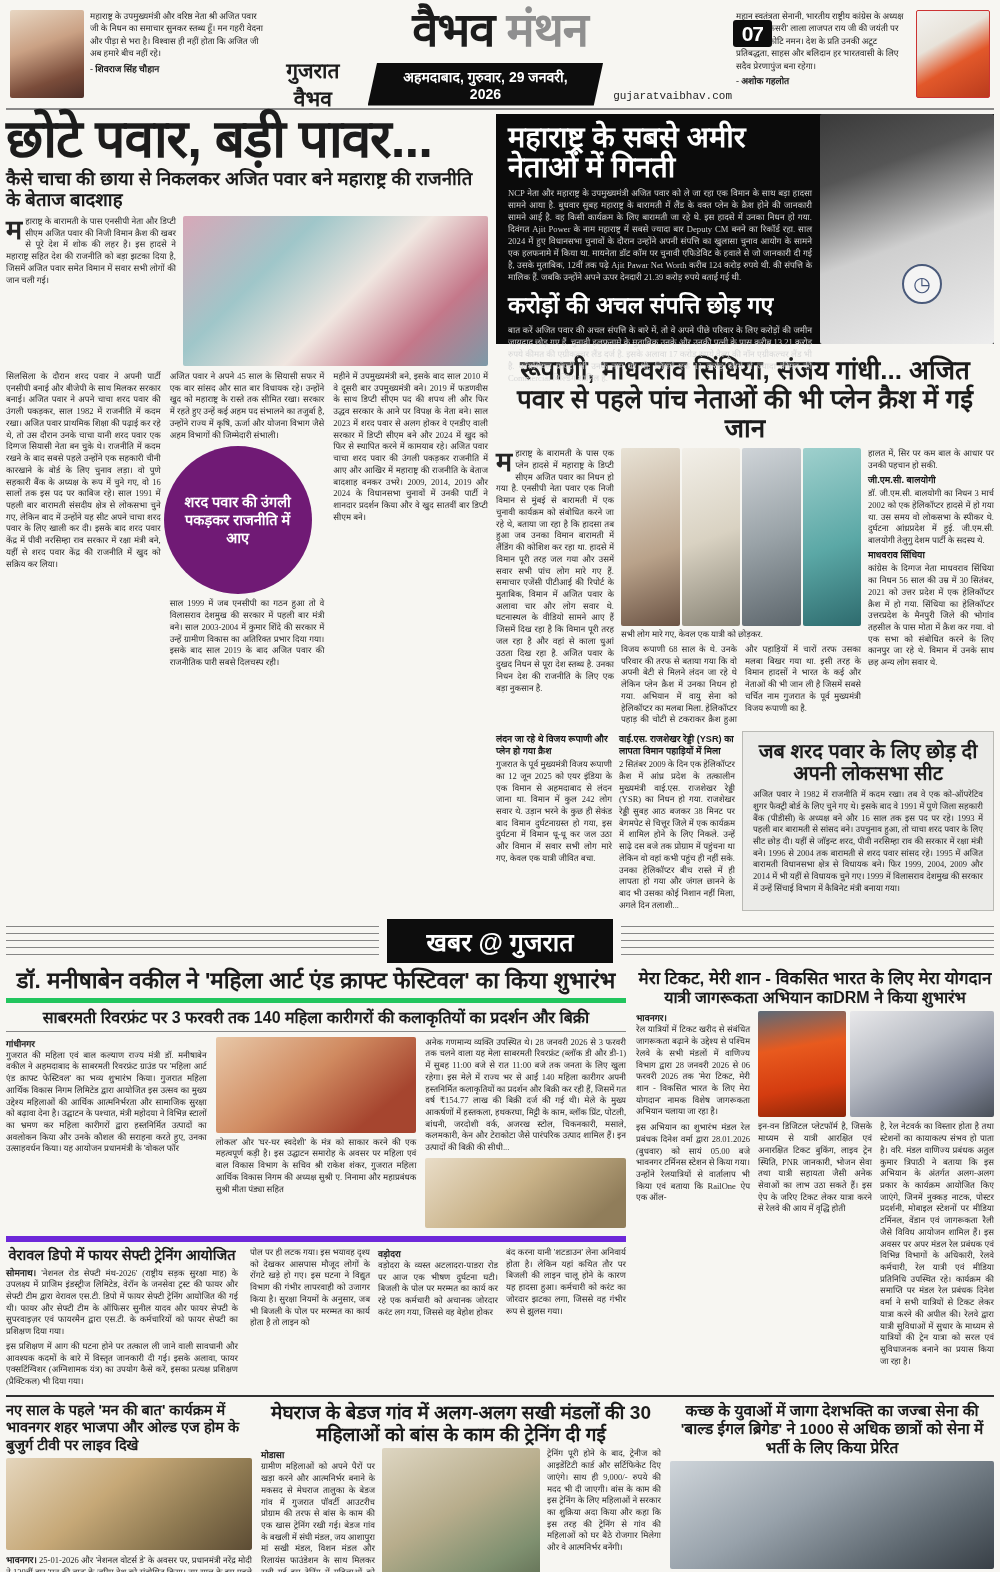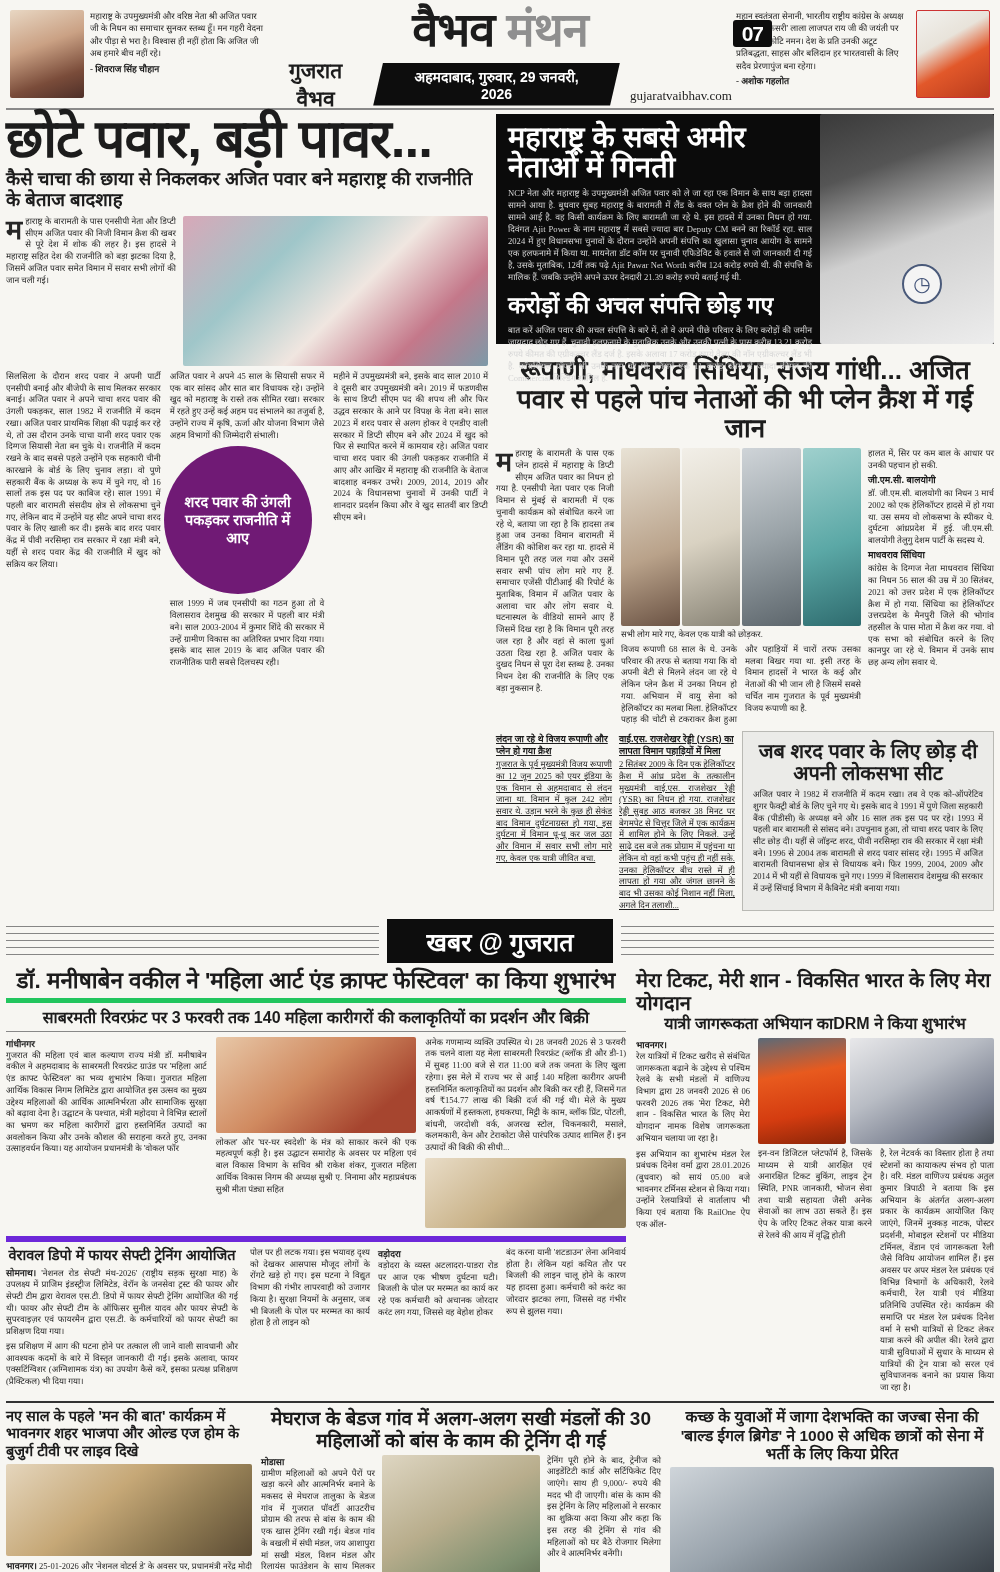--- a/index.html
+++ b/index.html
@@ -19,21 +19,21 @@
   .qphoto { width:74px; height:88px; flex:none; border-radius:3px; }
   .ph-shivraj { background:linear-gradient(160deg,#e8d7c3 0%,#caa184 40%,#7a4c3a 75%,#4e2f28 100%); }
   .ph-gehlot  { background:linear-gradient(150deg,#f2f2ef 0%,#e8e3da 35%,#e2582a 60%,#b93b1d 100%); border:1px solid #c33; }
   .masthead { flex:1; text-align:center; position:relative; padding-top:2px; }
   .mast-title { font-size:47px; font-weight:bold; letter-spacing:-1px; line-height:1; }
   .mast-title .w2 { color:#8f8f8f; }
   .mast-row { display:flex; align-items:center; justify-content:center; gap:10px; margin-top:3px; }
   .edition { font-size:21px; font-weight:bold; }
   .ribbon { background:#0d0d0d; color:#fff; font-size:14px; font-weight:bold; padding:4px 26px;
             clip-path:polygon(4% 0,100% 0,96% 100%,0 100%); }
-  .website { font-size:13px; font-family:Liberation Serif, serif; color:#222;margin-top:24px; }
+  .website { font-size:11px; font-family:Liberation Mono, monospace; color:#222;margin-top:24px; }
   .page-badge { position:absolute; right:-40px; top:16px; background:#0d0d0d; color:#fff;
                 font-size:21px; font-weight:bold; padding:3px 9px; border-radius:3px; }
   .header-rule { border-top:2px solid #8a8a8a; margin:0 0 4px 0; }
 
   
   .btxt { font-size:8.5px; line-height:1.38; text-align:justify; color:#262626; }
   .byline { font-weight:bold; font-family:"Liberation Sans",sans-serif; font-size:9px; display:block; }
   .dropcap { float:left; font-size:27px; line-height:0.9; font-weight:bold; padding:2px 3px 0 0; }
   .photo { position:relative; border-radius:2px; overflow:hidden; flex:none; }
 
@@ -72,21 +72,21 @@
   .strip { display:flex; gap:2px; height:178px; }
   .strip > div { flex:1; }
   .sp1 { background:linear-gradient(160deg,#e8e2d5,#b9a28a 60%,#6b5344); }
   .sp2 { background:linear-gradient(160deg,#f2efe8,#d9d2c2 50%,#8a8577); }
   .sp3 { background:linear-gradient(160deg,#cfd4d8,#9aa3a8 50%,#5d666c); }
   .sp4 { background:linear-gradient(160deg,#9fd0cd,#5ba8a6 55%,#2e6b6e); }
   .crash-cap { font-size:8.5px; margin-top:3px; }
   .crash-mid-cols { column-count:2; column-gap:8px; margin-top:3px; }
   .subhd { font-size:9.2px; font-weight:bold; font-family:"Liberation Sans",sans-serif; line-height:1.25; margin:3px 0 2px; }
   .crash-bottom { display:flex; gap:7px; margin-top:5px; }
-  .crash-bottom .scol { flex:1;text-decoration:underline; }
+  .crash-bottom .scol { flex:1; }
   .seat-box { width:252px; background:#ebebe8; border:1px solid #b9b9b4; padding:8px 10px; }
   .seat-h { font-size:20px; font-weight:bold; text-align:center; line-height:1.1; margin-bottom:5px; }
 
   
   .band { margin:8px 0 6px; height:44px; display:flex; align-items:center; }
   .band .waves { flex:1; height:30px;
      background:repeating-linear-gradient(180deg,#6a6a6a 0 1px,transparent 1px 7px); opacity:.8; }
   .band .label { background:#0d0d0d; color:#fff; font-size:25px; font-weight:bold;
      padding:5px 40px; margin:0 8px; font-family:"Liberation Sans",sans-serif; }
 
@@ -102,21 +102,21 @@
   .ph-mahila2 { height:70px; background:linear-gradient(140deg,#e9ddc8,#c9b288 45%,#907d5a 85%); margin-top:4px; }
   .mah-sub-row { display:flex; gap:12px; margin-top:8px; border-top:6px solid #6d28d9; padding-top:5px; }
   .veraval { width:232px; }
   .vh { font-size:14.5px; font-weight:bold; text-align:center; line-height:1.15; margin-bottom:3px; }
   .vadodara { flex:1; }
   .vdh { font-size:16.5px; font-weight:bold; text-align:center; line-height:1.15; margin-bottom:4px; }
   .vad-cols { display:flex; gap:8px; }
   .vad-cols .ncol { flex:1; }
 
   .ticket { flex:1; }
-  .tk-h1 { font-size:20px; font-weight:bold; line-height:1.15; }
+  .tk-h1 { font-size:17px; font-weight:bold; text-align:center; line-height:1.15; }
   .tk-h2 { font-size:16px; font-weight:bold; text-align:center; line-height:1.15; margin-bottom:4px; }
   .tk-body { display:flex; gap:8px; }
   .tk-left { width:114px; }
   .tk-right { flex:1; }
   .tk-photos { display:flex; gap:4px; height:106px; margin-bottom:4px; }
   .ph-train { width:88px; background:linear-gradient(170deg,#5a6a78 0%,#e85a1e 35%,#d43c10 70%,#8a2508 100%); }
   .ph-ribbon { flex:1; background:linear-gradient(150deg,#e8e8ea,#b8bcc4 40%,#7a8090 75%,#4a5058 100%); }
   .tk-cols { display:flex; gap:8px; }
   .tk-cols .ncol { flex:1; }
 

